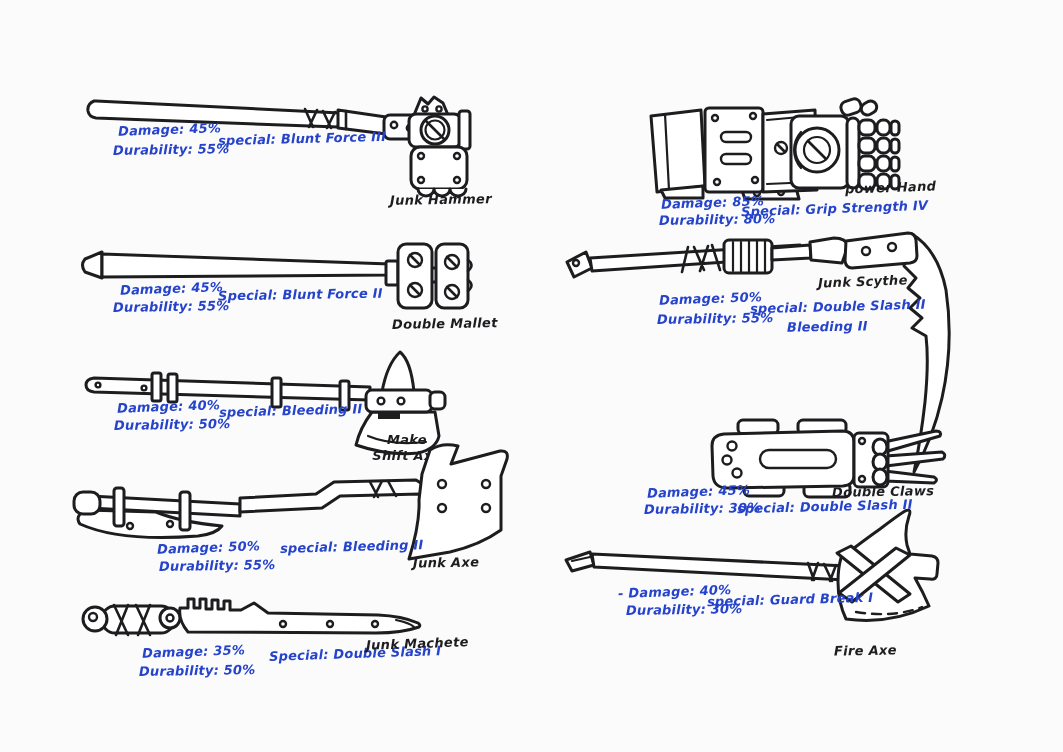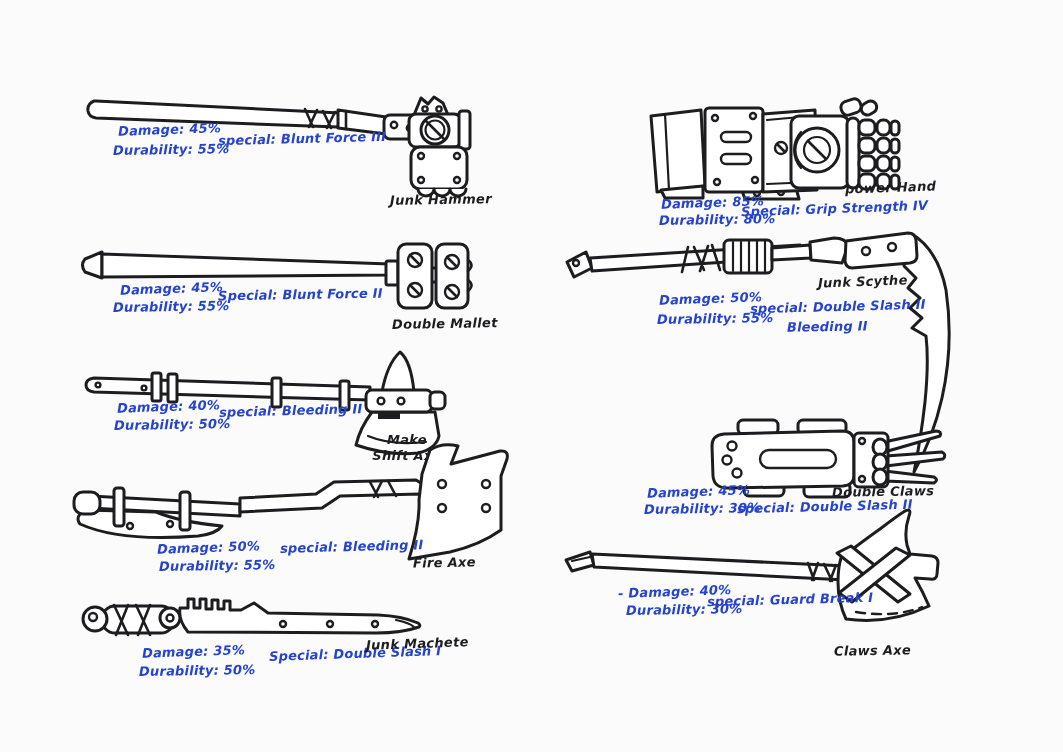--- a/index.html
+++ b/index.html
@@ -134,21 +134,21 @@
         <path d="M354,32 L362,8 Q374,0 390,4 L383,22 L432,9 Q441,8 439,17 L433,34 L433,88 Q412,103 382,110 L341,117 Q352,82 351,58 Z"></path>
         <circle class="hole" cx="374" cy="42" r="4"></circle>
           <circle class="hole" cx="418" cy="42" r="4"></circle>
         <circle class="hole" cx="374" cy="66" r="4"></circle>
           <circle class="hole" cx="418" cy="66" r="4"></circle>
       </g>
     </svg>
     <span class="pen" style="left:89px;top:98px;transform:rotate(-2deg)">Damage: 50%</span>
     <span class="pen" style="left:91px;top:116px;transform:rotate(-1deg)">Durability: 55%</span>
     <span class="pen" style="left:212px;top:97px;transform:rotate(-1.5deg)">special: Bleeding II</span>
-    <span class="ink" style="left:345px;top:113px;transform:rotate(-1deg)">Fire Axe</span>
+    <span class="ink" style="left:345px;top:113px;transform:rotate(-1deg)">Junk Axe</span>
   </div>
 
   <div class="fig" style="left:78px;top:596px;width:350px;height:55px">
     <svg width="350" height="55" viewBox="0 0 350 55">
       <g class="art">
         <rect x="24" y="10" width="72" height="27" rx="13"></rect>
         <circle cx="17" cy="23" r="12"></circle>
         <circle class="hole" cx="15" cy="21" r="4"></circle>
         <path class="ln" d="M36,9 L50,39 M50,9 L38,39 M58,9 L72,39 M72,9 L60,39"></path>
         <circle cx="92" cy="22" r="10"></circle>
@@ -276,16 +276,16 @@
         <path class="ln" d="M250,55 L256,72 M260,55 L254,72 M266,56 L274,73 M278,57 L272,73"></path>
         <path d="M283,50 Q305,33 322,21 Q339,8 347,3 Q354,0 351,8 Q346,23 349,37 L352,46 L374,48 Q380,49 380,55 L379,66 Q379,72 372,71 L357,70 Q365,84 371,98 Q331,117 288,111 Q280,94 280,74 Q280,60 283,50 Z"></path>
         <path class="dash" d="M298,104 Q336,110 364,99"></path>
         <path d="M279,45 L293,38 L352,86 L340,94 Z"></path>
         <path d="M338,40 L352,47 L294,94 L281,85 Z"></path>
       </g>
     </svg>
     <span class="pen" style="left:60px;top:76px;transform:rotate(-2deg)">- Damage: 40%</span>
     <span class="pen" style="left:68px;top:94px;transform:rotate(-1deg)">Durability: 30%</span>
     <span class="pen" style="left:149px;top:84px;transform:rotate(-1.5deg)">special: Guard Break I</span>
-    <span class="ink" style="left:276px;top:135px;transform:rotate(-1deg)">Claws Axe</span>
+    <span class="ink" style="left:276px;top:135px;transform:rotate(-1deg)">Fire Axe</span>
   </div>
 
 </div>
 
 </body></html>

